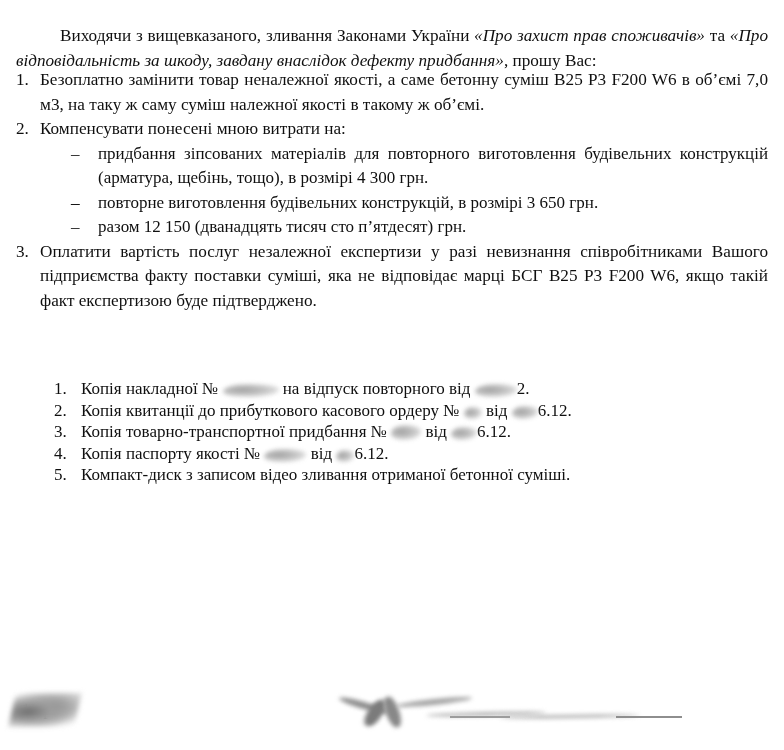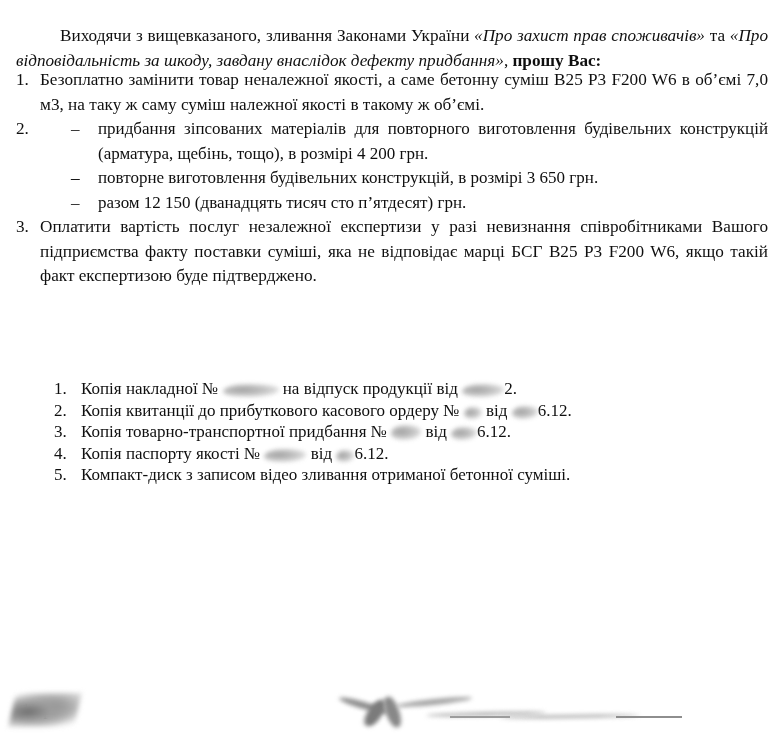--- a/index.html
+++ b/index.html
@@ -32,21 +32,21 @@
     left: 16px;
     top: 6px;
     width: 752px;
     font-size: 17.2px;
     line-height: 25px;
     text-align: justify;
     text-indent: 44px;
     text-justify: inter-word;
   }
   .intro i { }
-  .intro b { font-weight: bold; }
+  .intro b { font-weight: normal; }
 
   
   .demands {
     position: absolute;
     left: 16px;
     top: 68px;
     width: 752px;
   }
   .demand-item {
     position: relative;
@@ -183,24 +183,25 @@
 
   <div class="demands">
 
     <div class="demand-item">
       <span class="demand-num">1.</span>
       <span class="demand-text">Безоплатно замінити товар неналежної якості, а саме бетонну суміш В25 Р3 F200 W6 в об’ємі 7,0 м3, на таку ж саму суміш належної якості в такому ж об’ємі.</span>
     </div>
 
     <div class="demand-item">
       <span class="demand-num">2.</span>
+      <span class="demand-text">Компенсувати понесені мною витрати на:</span>
       <ul class="sublist">
         <li class="sub-item">
           <span class="sub-dash">–</span>
-          <span>придбання зіпсованих матеріалів для повторного виготовлення будівельних конструкцій (арматура, щебінь, тощо), в розмірі 4 200 грн.</span>
+          <span>придбання зіпсованих матеріалів для повторного виготовлення будівельних конструкцій (арматура, щебінь, тощо), в розмірі 4 300 грн.</span>
         </li>
         <li class="sub-item">
           <span class="sub-dash">–</span>
         </li>
         <li class="sub-item">
           <span class="sub-dash">–</span>
           <span>повторне виготовлення будівельних конструкцій, в розмірі 3 650 грн.</span>
         </li>
         <li class="sub-item">
           <span class="sub-dash">–</span>
@@ -213,21 +214,21 @@
       <span class="demand-num">3.</span>
       <span class="demand-text">Оплатити вартість послуг незалежної експертизи у разі невизнання співробітниками Вашого підприємства факту поставки суміші, яка не відповідає марці БСГ В25 Р3 F200 W6, якщо такій факт експертизою буде підтверджено.</span>
     </div>
 
   </div>
 
   <div class="appendix">
     <ol class="appendix-list">
 
       <li class="appendix-item">
-        <span class="appendix-num">1.</span><span>Копія накладної № </span><span class="redact r-wide"></span><span> на відпуск продукції від </span><span class="redact r-mid"></span><span>2.</span>
+        <span class="appendix-num">1.</span><span>Копія накладної № </span><span class="redact r-wide"></span><span> на відпуск повторного від </span><span class="redact r-mid"></span><span>2.</span>
       </li>
 
       <li class="appendix-item">
         <span class="appendix-num">2.</span><span>Копія квитанції до прибуткового касового ордеру № </span><span class="redact r-tiny"></span><span> від </span><span class="redact r-small"></span><span>6.12.</span>
       </li>
 
       <li class="appendix-item">
         <span class="appendix-num">3.</span><span>Копія товарно-транспортної придбання № </span><span class="redact r-blob"></span><span> від </span><span class="redact r-small"></span><span>6.12.</span>
       </li>
 

